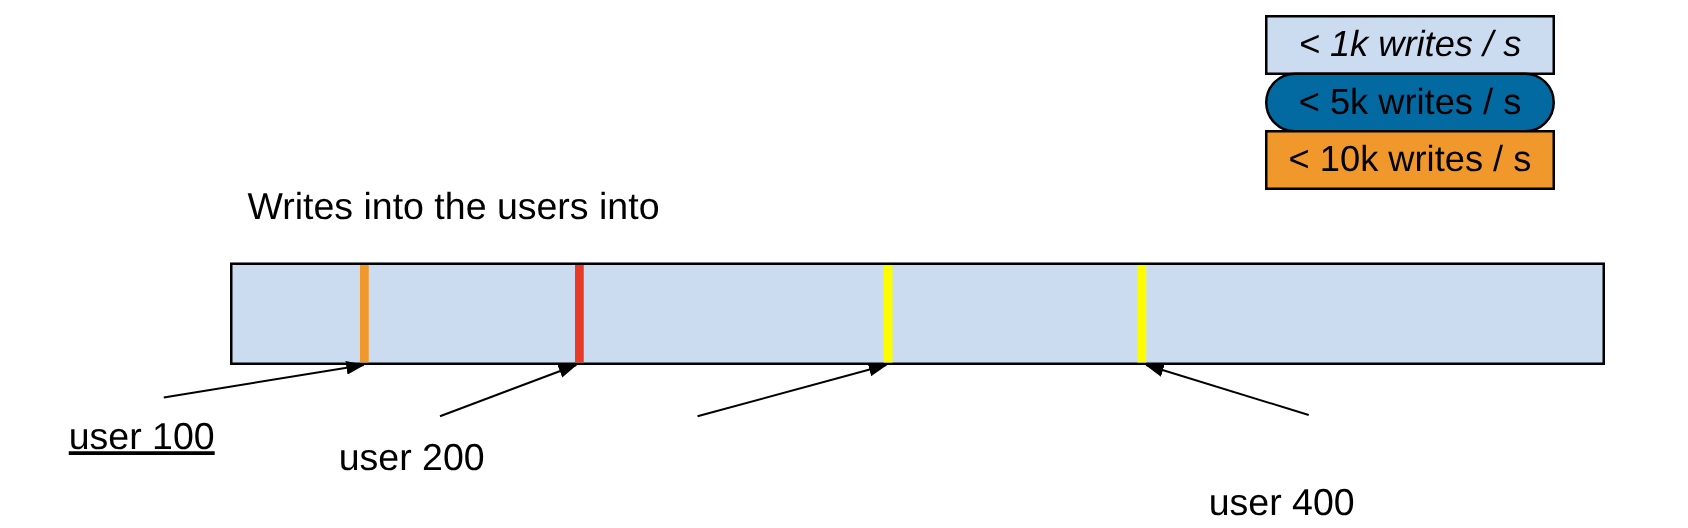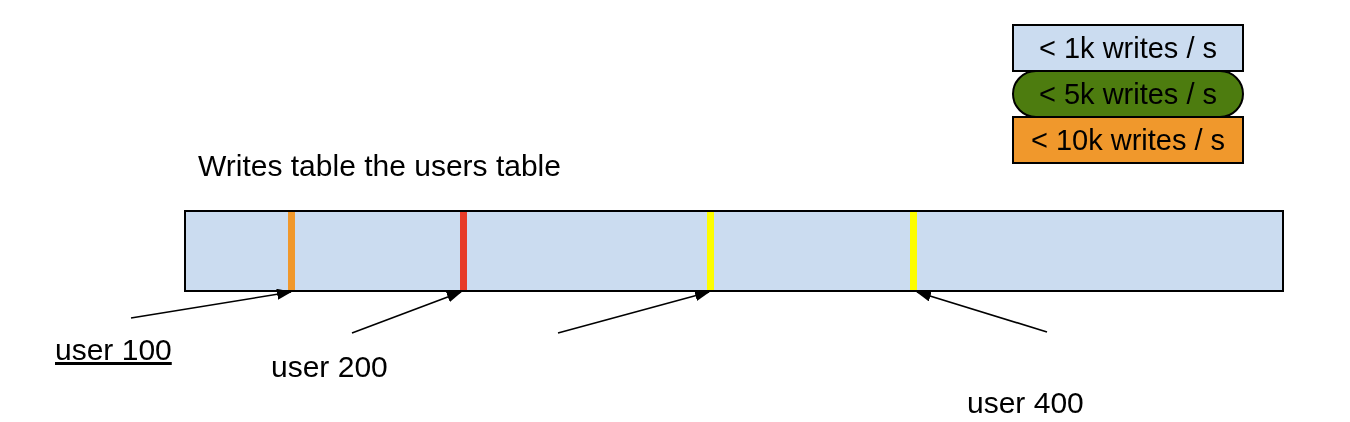--- a/index.html
+++ b/index.html
@@ -37,21 +37,21 @@
     border: 2px solid #000000;
     margin-top: -2px;
     display: flex;
     align-items: center;
     justify-content: center;
     font-size: 29px;
     line-height: 1;
     color: #000000;
     white-space: nowrap;
   }
-  .legend-row:first-child { margin-top: 16px; }
+  .legend-row:first-child { margin-top: 4px; font-style: italic; }
   
   .bar {
     position: absolute;
     box-sizing: border-box;
     left: 184px;
     top: 210px;
     width: 1100px;
     height: 82px;
     border: 2px solid #000000;
   }
@@ -85,25 +85,25 @@
     width: 1350px;
     height: 422px;
     pointer-events: none;
   }
 </style>
 </head>
 <body>
 
 <div class="canvas">
 
-  <div class="title">Writes table the users table</div>
+  <div class="title">Writes into the users into</div>
 
   <div class="legend">
     <div class="legend-row" style="background-color: rgb(203, 220, 240);">&lt; 1k writes / s</div>
-    <div class="legend-row" style="background-color: #4d7c0f; border-radius: 24px;">&lt; 5k writes / s</div>
+    <div class="legend-row" style="background-color: #0369a1; border-radius: 24px;">&lt; 5k writes / s</div>
     <div class="legend-row" style="background-color: rgb(240, 152, 44);">&lt; 10k writes / s</div>
   </div>
 
   <div class="bar" style="background-color: rgb(203, 220, 240);">
     <div class="stripe stripe-0" style="background-color: rgb(240, 152, 44);"></div>
     <div class="stripe stripe-1" style="background-color: rgb(231, 59, 40);"></div>
     <div class="stripe stripe-2" style="background-color: rgb(253, 253, 0);"></div>
     <div class="stripe stripe-3" style="background-color: rgb(253, 253, 0);"></div>
   </div>
 

